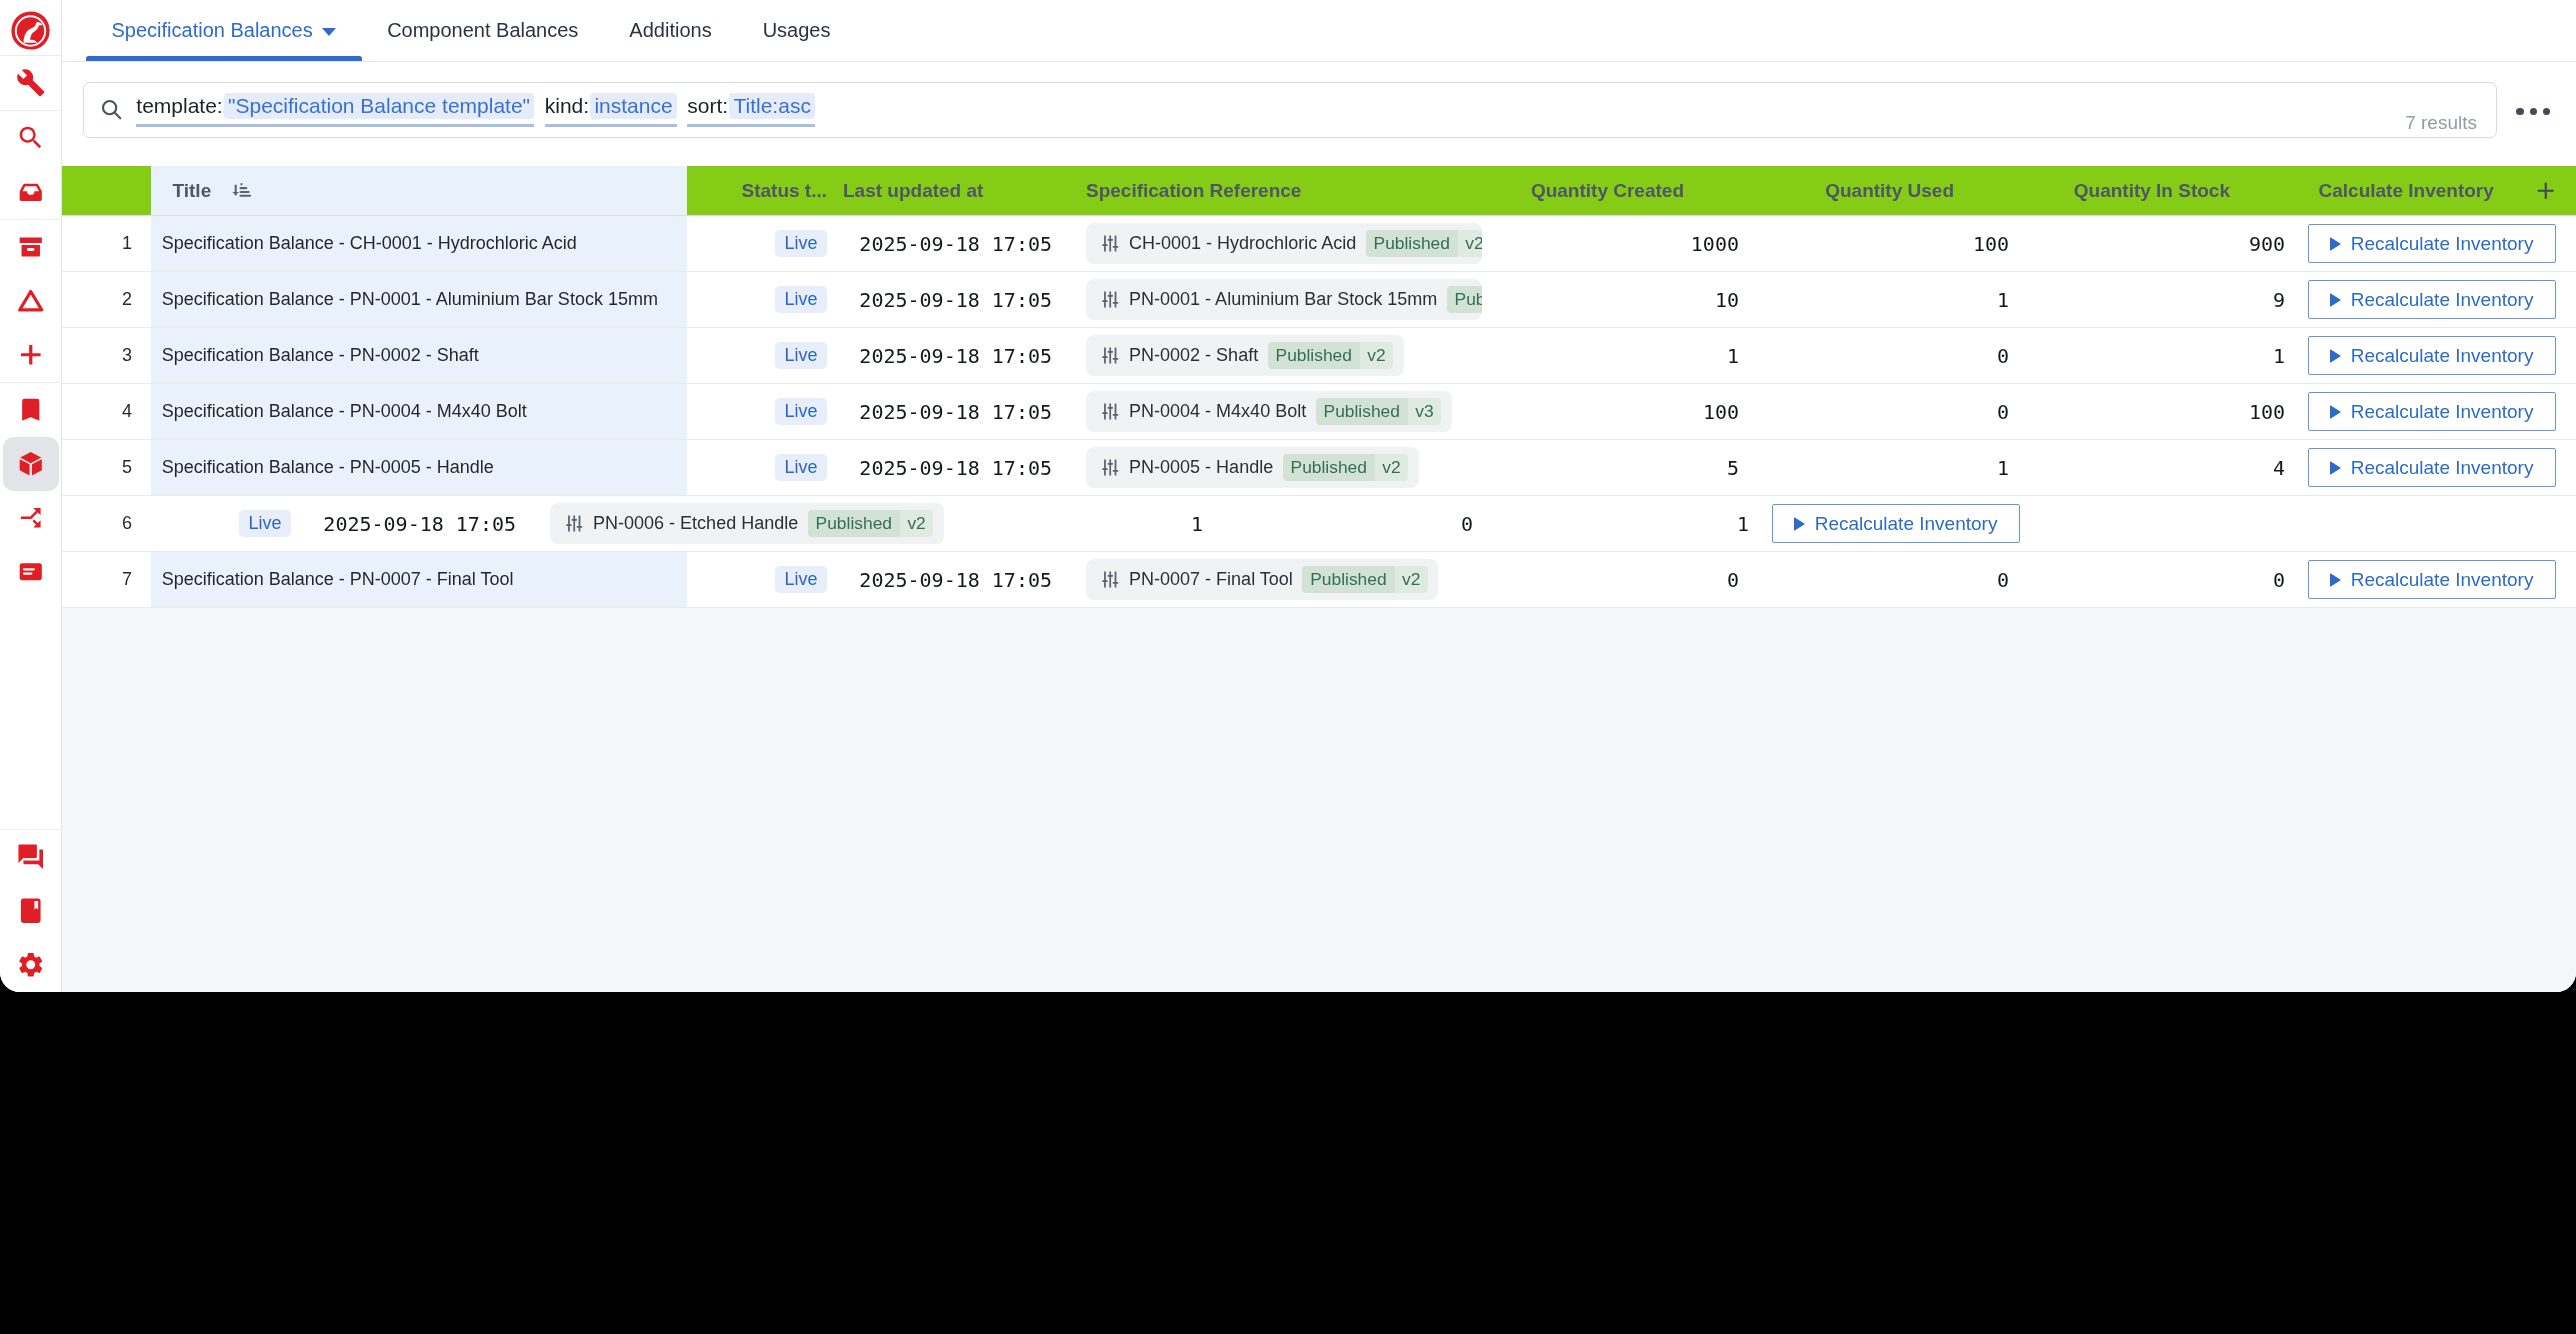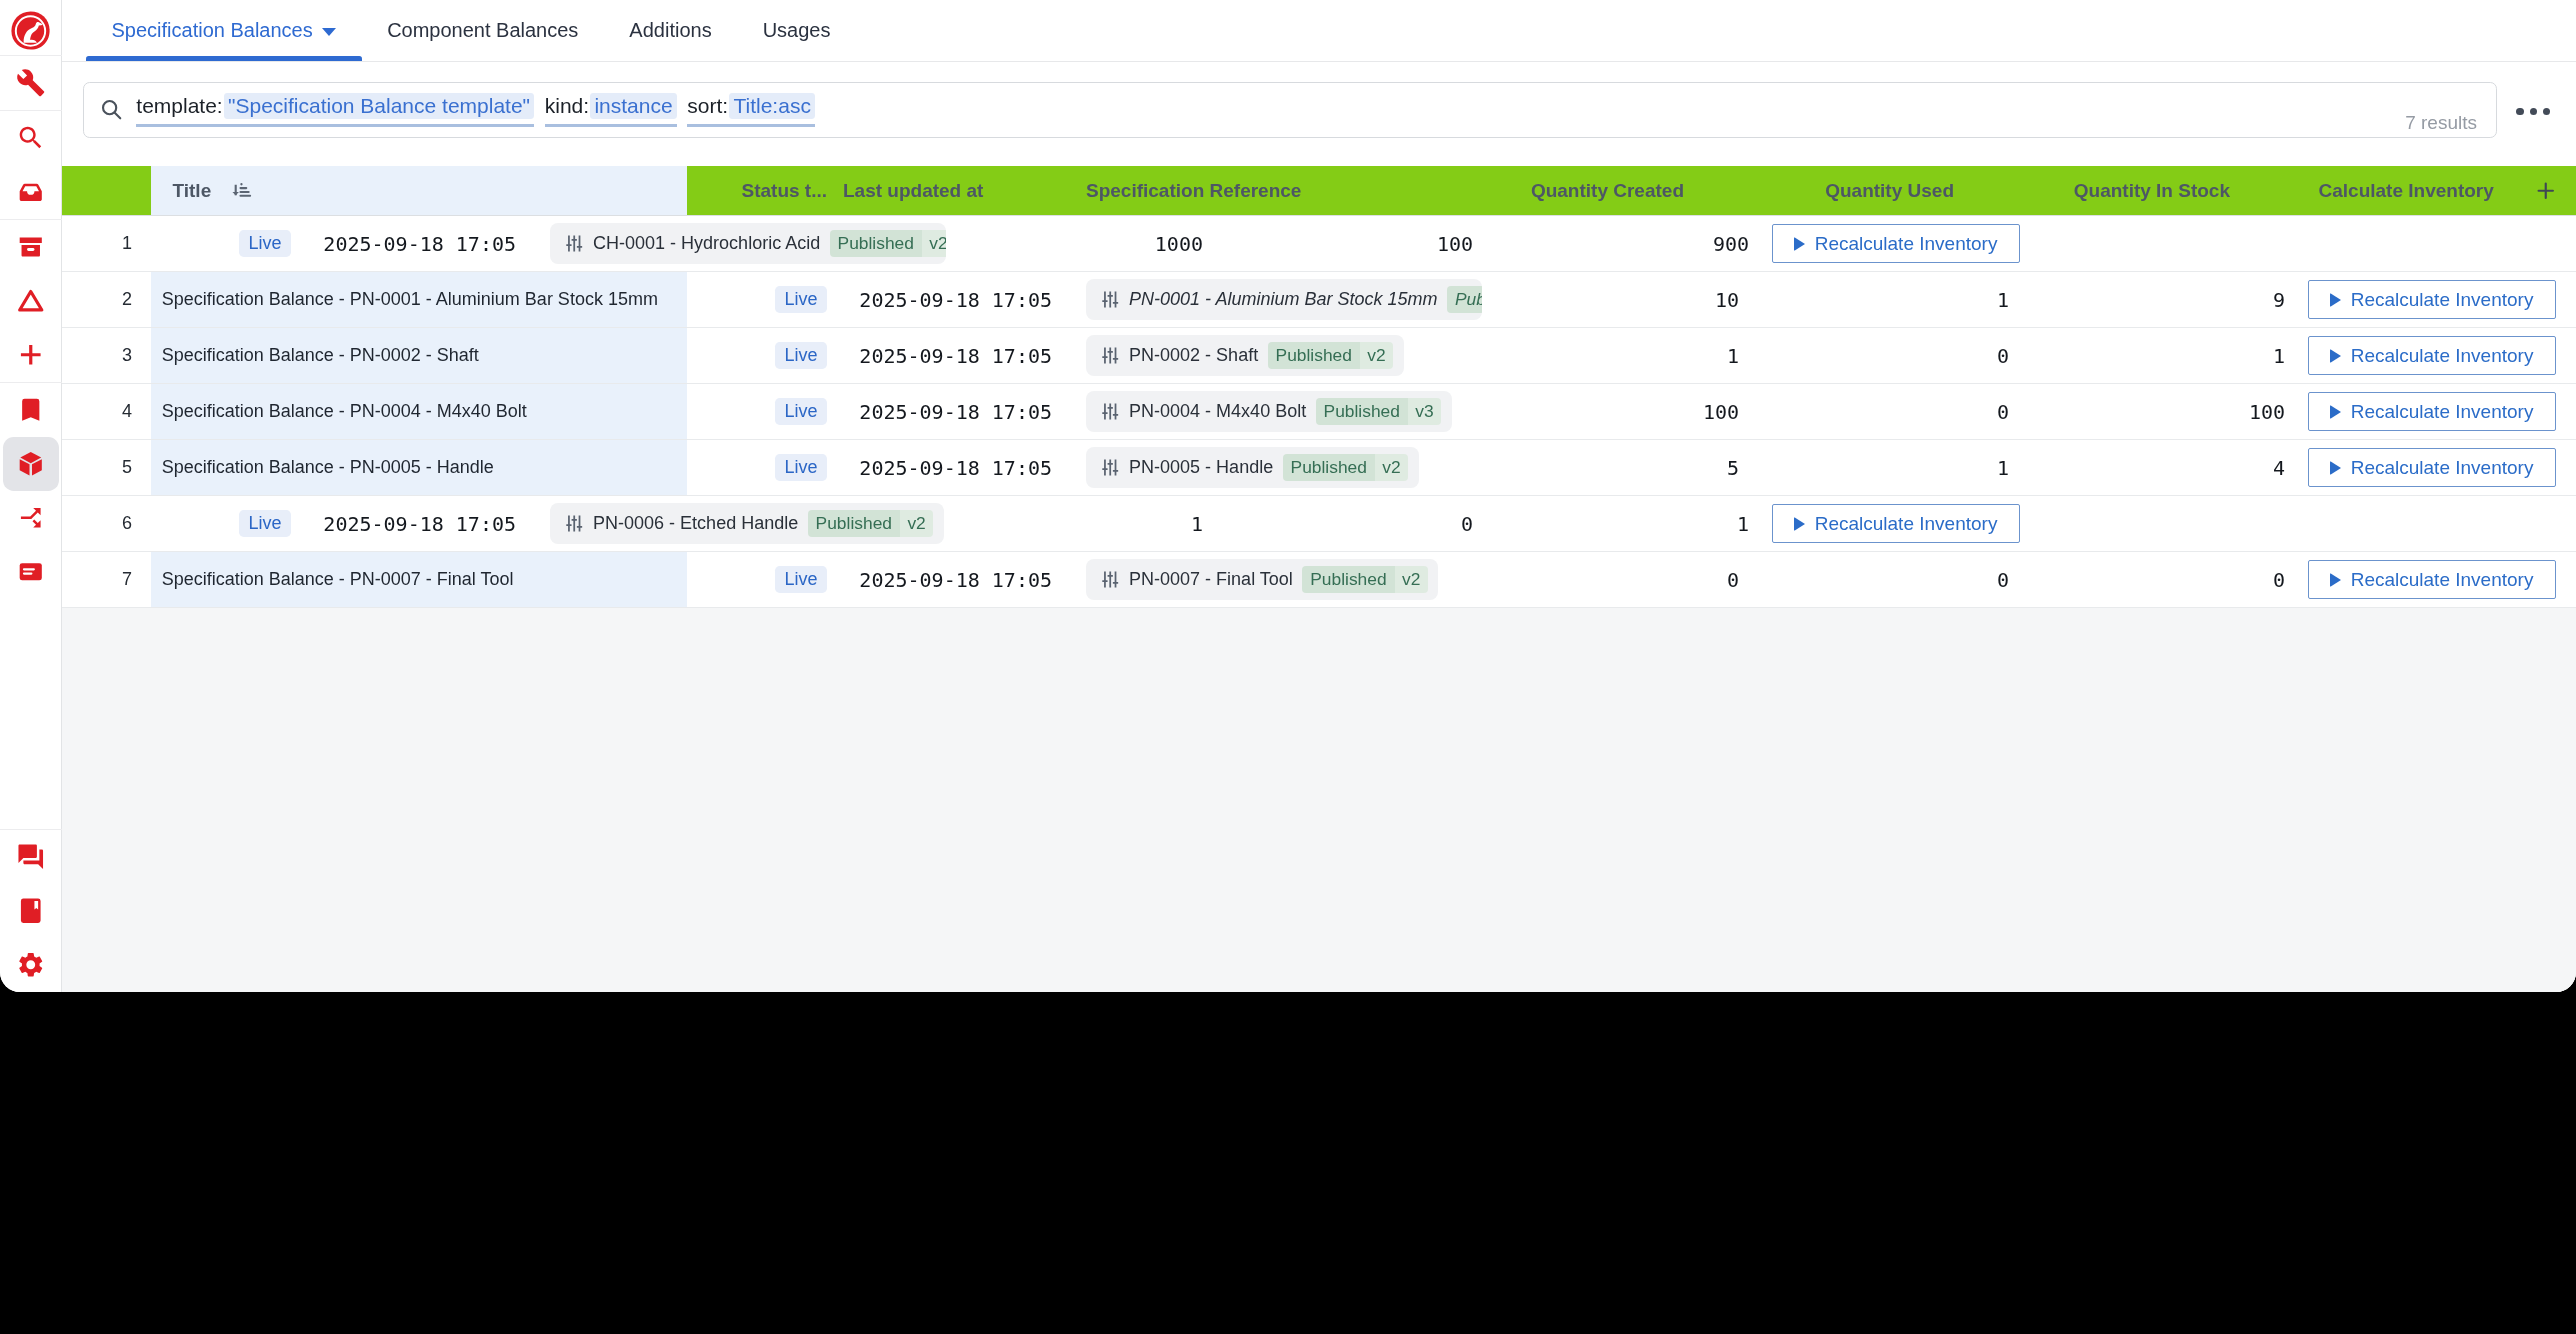--- a/index.html
+++ b/index.html
@@ -58,21 +58,21 @@
   .thead .qty { font-family:"Liberation Sans",sans-serif; font-size:19px; color:#4d5765; padding-right:67px; }
   .caction { width:279px; flex:none; padding:0 20px 0 10.7px; }
   .thead .caction { justify-content:space-between; padding-left:21.5px; }
 
   .sort-ic { width:23px; height:23px; cursor:pointer; }
   .plus-ic { width:21.5px; height:21.5px; cursor:pointer; }
 
   .live { background:#e8eef9; color:#2b66c6; font-size:18px; padding:3.4px 9.4px; border-radius:4.7px; }
 
   .chip { display:flex; align-items:center; gap:9.4px; background:#f1f2f4; border-radius:8px; padding:6.7px 10.7px; cursor:pointer; white-space:nowrap; overflow:hidden; max-width:396px; }
-  .chip.clipped { width:396px;font-style:italic; }
+  .chip.clipped { width:396px; }
   .sliders { width:23px; height:23px; flex:none; }
   .chiptext { color:#2a3039; font-size:18px; }
   .pill { display:inline-flex; border-radius:4px; overflow:hidden; font-size:17.4px; flex:none; }
   .pill .pub { background:#d2e3d6; color:#356e54; padding:3.4px 8px; }
   .pill .ver { background:#dfebe1; color:#356e54; padding:3.4px 7.4px; }
 
   .recalc { display:flex; align-items:center; justify-content:center; gap:9.4px; width:250px; height:39px; background:#fff; border:1.3px solid #6b93cd; border-radius:2px; color:#2b6cc8; font-size:19px; font-family:"Liberation Sans",sans-serif; cursor:pointer; }
   .play { width:0; height:0; border-top:7.4px solid transparent; border-bottom:7.4px solid transparent; border-left:11.4px solid #2b6cc8; border-radius:1.3px; flex:none; }
 
   .fill { flex:1; background:#f5f6f7; }
@@ -261,20 +261,21 @@
         <div class="c caction">
           <span>Calculate Inventory</span>
           <svg class="plus-ic" viewBox="0 0 24 24">
               <path d="M12 4v16M4 12h16" stroke="#3f4854" stroke-width="2.4" stroke-linecap="round"></path>
             </svg>
         </div>
       </div>
       <div>
   <div class="trow">
     <div class="c cnum">1</div>
+    <div class="c ctitle">Specification Balance - CH-0001 - Hydrochloric Acid</div>
     <div class="c cstatus">
       <span class="live">Live</span>
     </div>
     <div class="c cupdated">2025-09-18 17:05</div>
     <div class="c cref">
       <div class="chip">
         <svg class="sliders" viewBox="0 0 24 24">
           <path d="M7 3v10H5v2h2v6h2v-6h2v-2H9V3H7zm6 0v4h-2v2h2v12h2V9h2V7h-2V3h-2zm6 0v12h-2v2h2v4h2v-4h2v-2h-2V3h-2z" fill="#5a6370" transform="scale(0.92) translate(1,1)"></path>
         </svg>
         <span class="chiptext">CH-0001 - Hydrochloric Acid</span>

